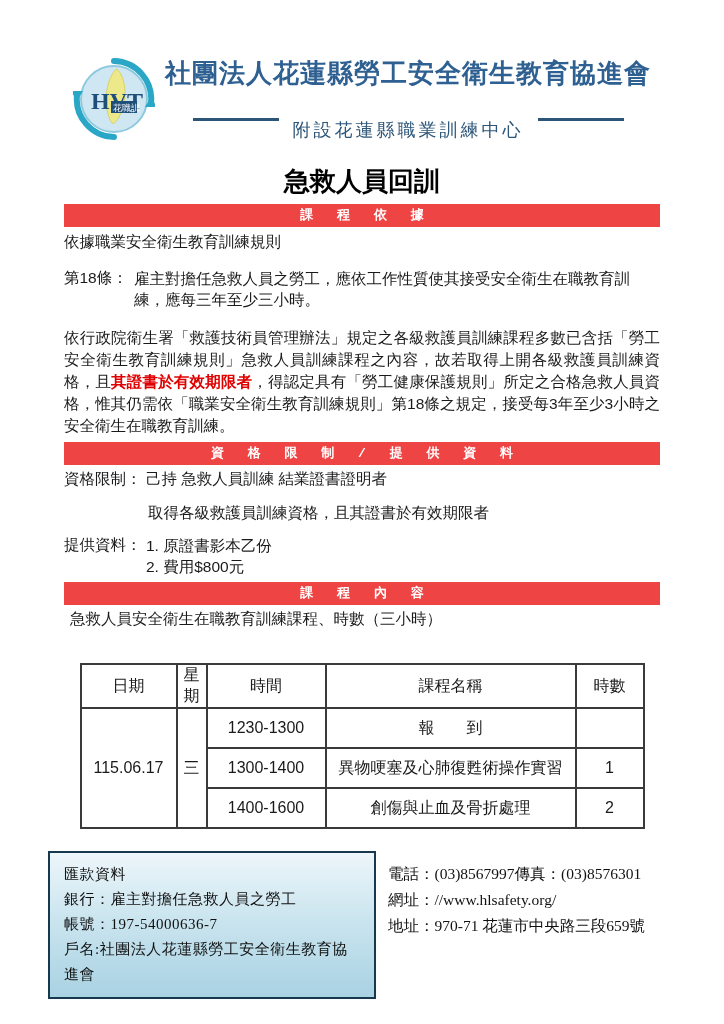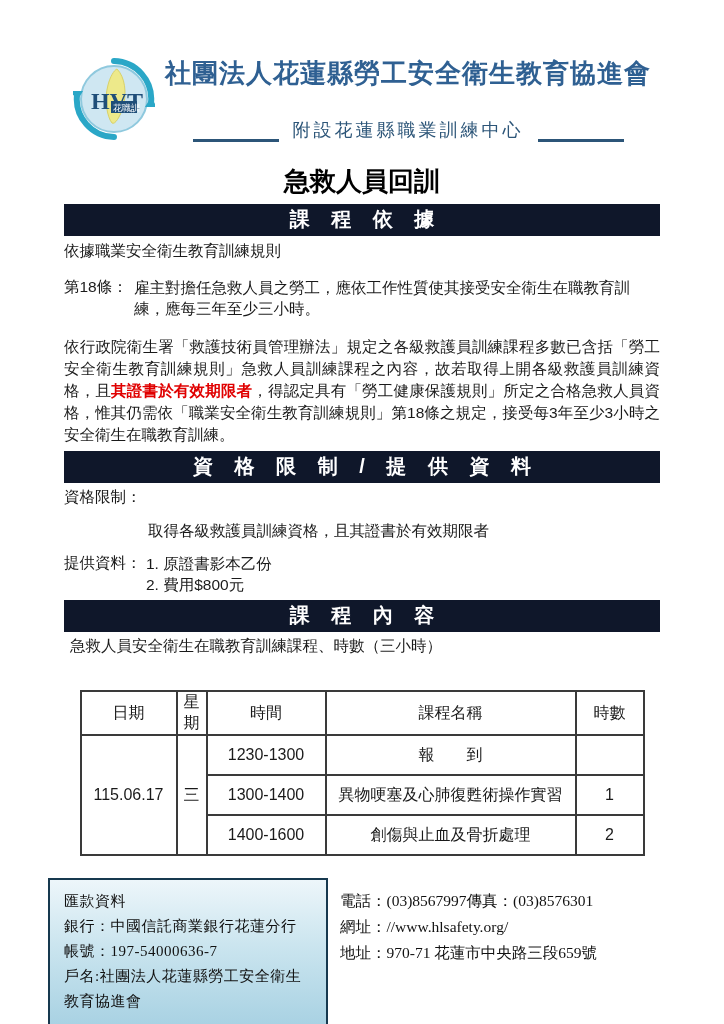--- a/index.html
+++ b/index.html
@@ -8,29 +8,29 @@
     position:relative; width:724px; height:1024px; margin:0 auto;
     background:#ffffff; overflow:hidden;
     font-family:"Liberation Sans","DejaVu Sans",sans-serif;
     color:#1a1a1a;
   }
   
   .header { margin-top:56px; display:flex; justify-content:center; align-items:center; gap:10px; }
   .logo { width:82px; height:84px; flex:0 0 auto; }
   .header-text { display:flex; flex-direction:column; align-items:center;gap:21px; }
   .org-name { font-size:26px; font-weight:bold; color:#2F6092; letter-spacing:1px; white-space:nowrap; }
-  .sub-row { display:flex; align-items:flex-end; gap:14px; margin-top:6px; }
+  .sub-row { display:flex; align-items:flex-start; gap:14px; margin-top:6px; }
   .sub-line { width:86px; height:3px; background:#2C5578; }
   .sub-title { font-size:18px; color:#2C5578; letter-spacing:3px; white-space:nowrap; }
   
   .content { margin:22px 64px 0 64px; font-size:15.5px; }
   .doc-title { text-align:center; font-size:26px; font-weight:bold; color:#000; margin-top:22px; }
   .section-bar {
-    margin-top:5px; background:#0f172a; color:#fff; text-align:center;
-    font-size:20px; font-weight:bold; letter-spacing:8px; padding:2px 0 3px 8px;
+    margin-top:5px; background:#ef4444; color:#fff; text-align:center;
+    font-size:13px; font-weight:bold; letter-spacing:8px; padding:2px 0 3px 8px;font-family:Liberation Mono, monospace;
   }
   .intro-line { margin-top:5px; }
   .article { display:flex; margin-top:15px; }
   .article-label { flex:0 0 70px; }
   .article-text { flex:1; line-height:21px;font-family:Liberation Serif, serif; }
   .para3 { margin-top:17px; line-height:22px; text-align:justify; }
   .red-em { color:#E00000; font-weight:bold; }
   .flex-row { display:flex; }
   .limit-row { margin-top:4px; }
   .limit-label, .provide-label { flex:0 0 82px; }
@@ -47,21 +47,21 @@
   .sched-table th { height:31px; }
   .sched-table td { height:40px; }
   .col-date { width:96px; } .col-week { width:29px; } .col-time { width:119px; }
   .col-course { width:250px; } .col-hours { width:68px; }
   .cell-date { font-weight:bold; font-size:17px; }
   .cell-week { font-size:17px; }
   .cell-course { font-size:15px; }
   
   .footer { display:flex; margin:22px 0 0 48px; align-items:flex-start; }
   .bank-box {
-    width:280px; border:2px solid #17394F;
+    width:328px; border:2px solid #17394F;
     background:linear-gradient(to bottom,#EDF6FA 0%,#CBE5EF 45%,#A9D2E3 100%);
     padding:9px 12px 10px 14px;
     font-family:"Liberation Serif","DejaVu Serif",serif;
     font-size:15px; line-height:25px; color:#111; letter-spacing:0.5px;
   }
   .contact {
     margin-left:12px; padding-top:10px;
     font-family:"Liberation Serif","DejaVu Serif",serif;
     font-size:15.5px; line-height:26px; color:#111;
   }
@@ -103,20 +103,21 @@
       <span class="article-label">第18條：</span>
       <span class="article-text">雇主對擔任急救人員之勞工，應依工作性質使其接受安全衛生在職教育訓練，應每三年至少三小時。</span>
     </div>
 
     <div class="para3"><span>依行政院衛生署「救護技術員管理辦法」規定之各級救護員訓練課程多數已含括「勞工安全衛生教育訓練規則」急救人員訓練課程之內容，故若取得上開各級救護員訓練資格，且</span><span class="red-em">其證書於有效期限者</span><span>，得認定具有「勞工健康保護規則」所定之合格急救人員資格，惟其仍需依「職業安全衛生教育訓練規則」第18條之規定，接受每3年至少3小時之安全衛生在職教育訓練。</span></div>
 
     <div class="section-bar">資 格 限 制 / 提 供 資 料</div>
 
     <div class="flex-row limit-row">
       <span class="limit-label">資格限制：</span>
+      <span>己持 急救人員訓練 結業證書證明者</span>
     </div>
     <div class="limit-line2">取得各級救護員訓練資格，且其證書於有效期限者</div>
 
     <div class="flex-row provide-row">
       <span class="provide-label">提供資料：</span>
       <span class="provide-items">
         <div>1. 原證書影本乙份</div>
         <div>2. 費用$800元</div>
       </span>
     </div>
@@ -152,21 +153,21 @@
           <td class="cell-course">創傷與止血及骨折處理</td>
           <td>2</td>
         </tr>
       </tbody>
     </table>
   </div>
 
   <div class="footer">
     <div class="bank-box">
       <div>匯款資料</div>
-      <div>銀行：中國信託商業銀行花蓮分行</div>
+      <div>銀行：雇主對擔任急救人員之勞工</div>
       <div>帳號：197-54000636-7</div>
       <div>戶名:社團法人花蓮縣勞工安全衛生教育協進會</div>
     </div>
     <div class="contact">
       <div>電話：(03)8567997傳真：(03)8576301</div>
       <div>網址：//www.hlsafety.org/</div>
       <div>地址：970-71 花蓮市中央路三段659號</div>
     </div>
   </div>
 

